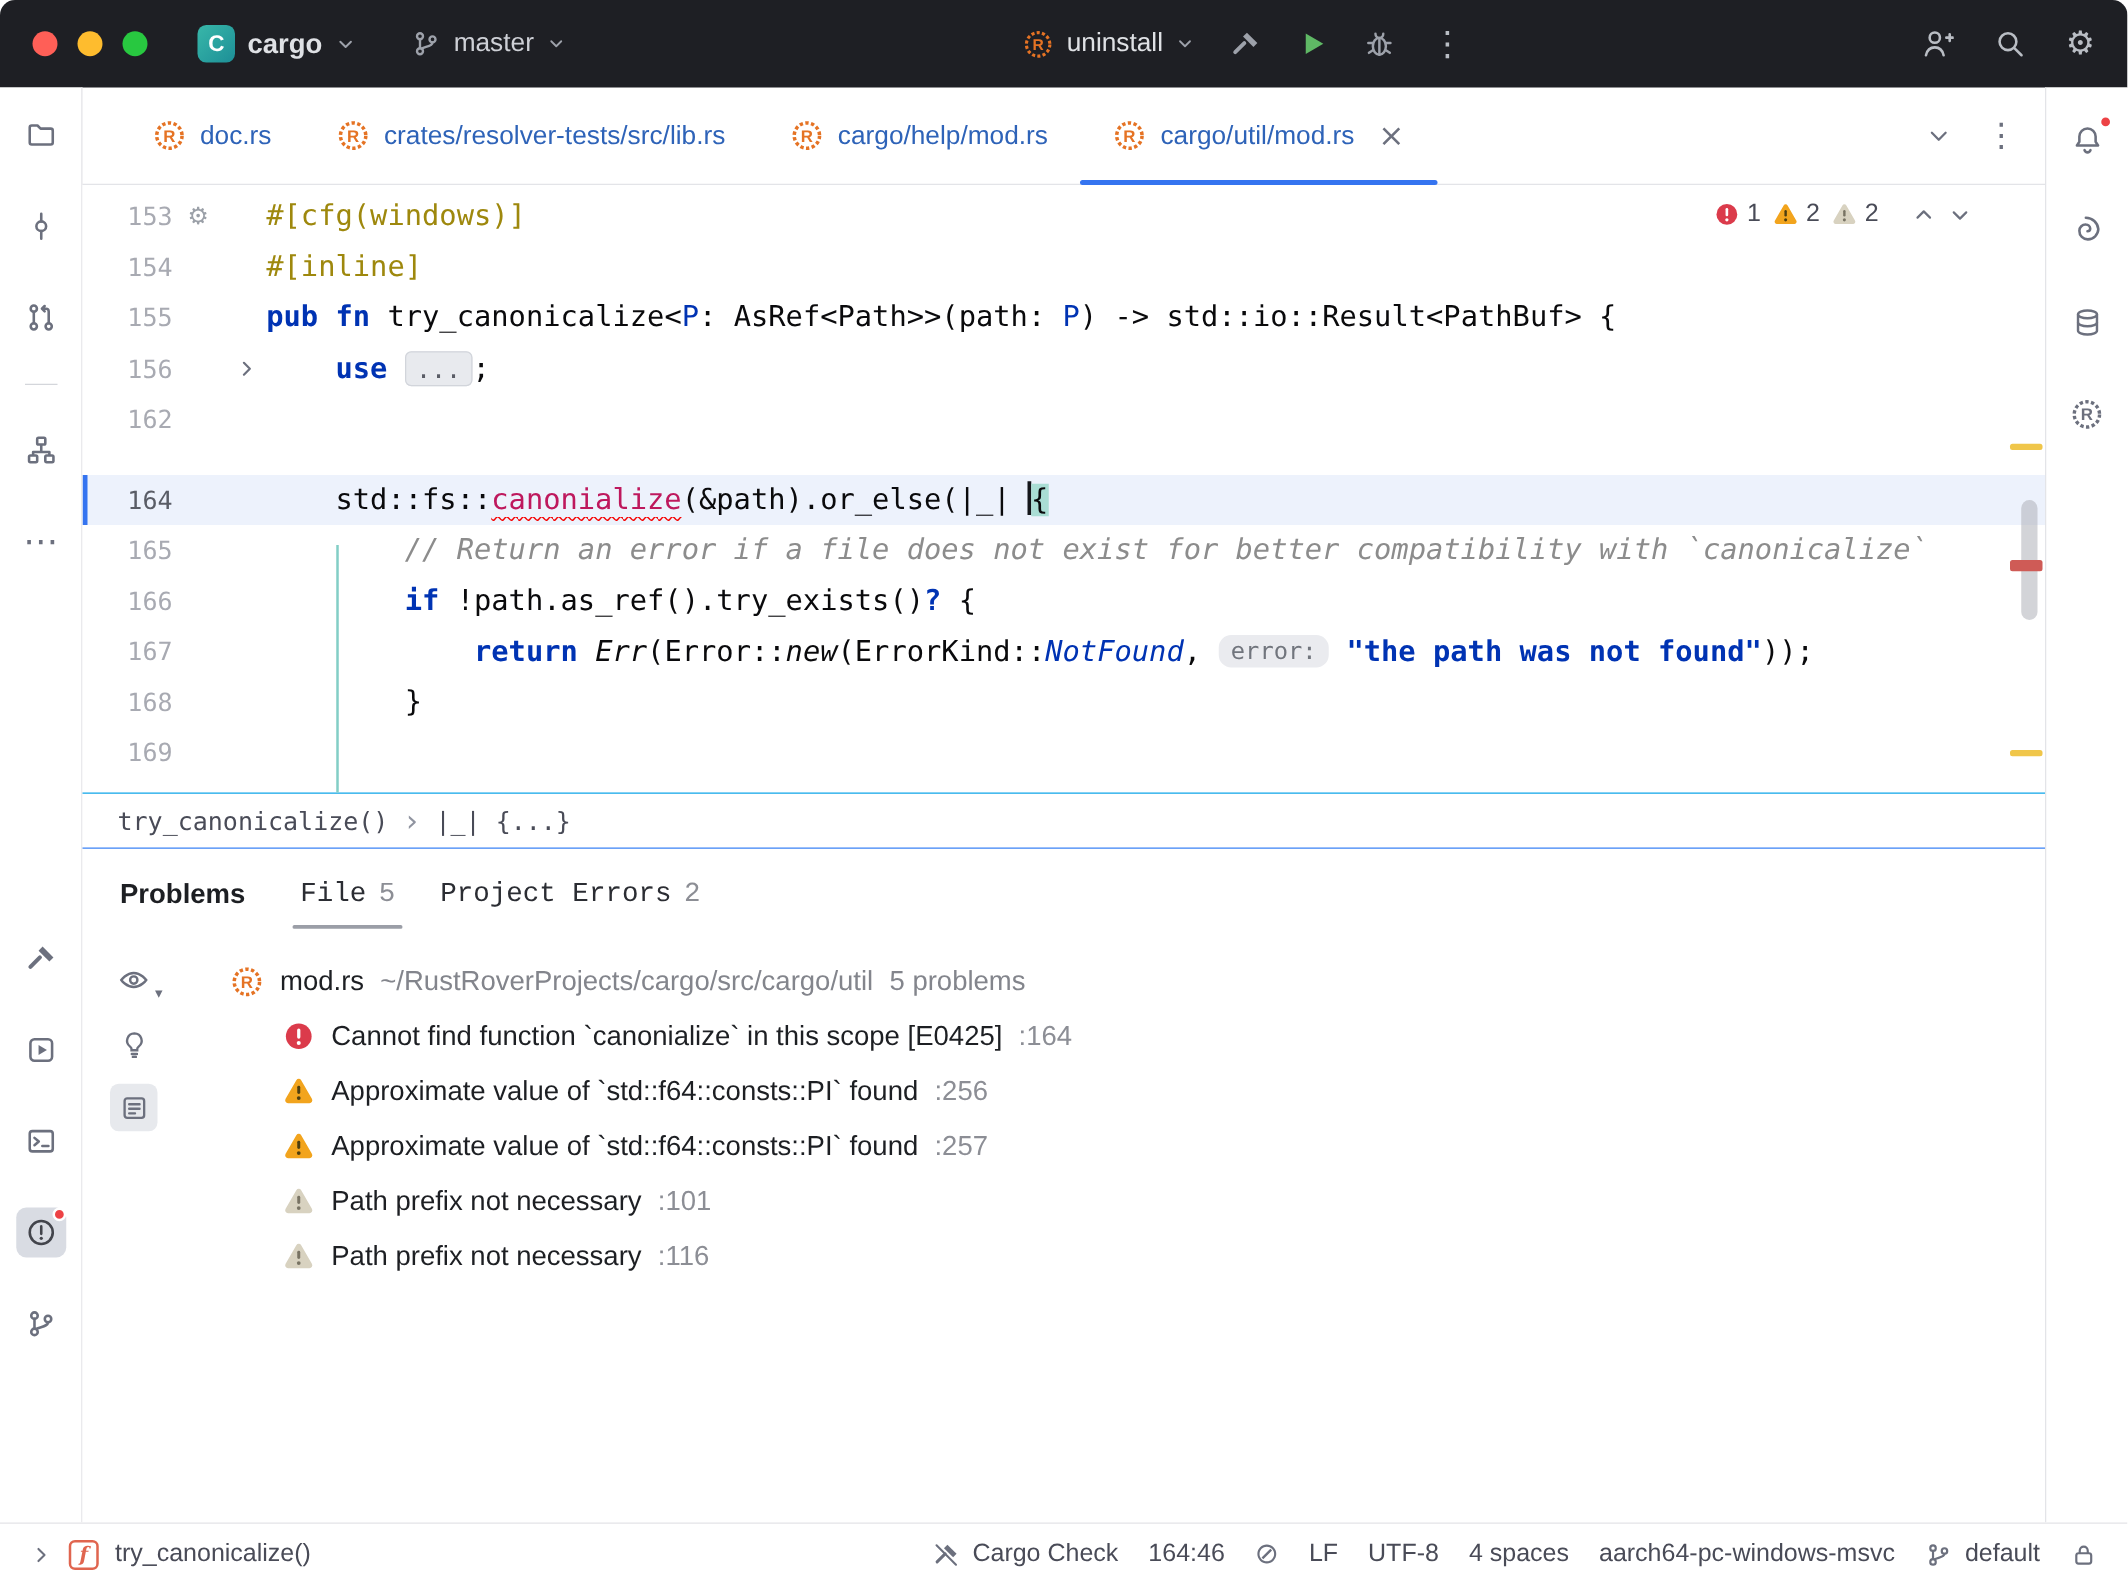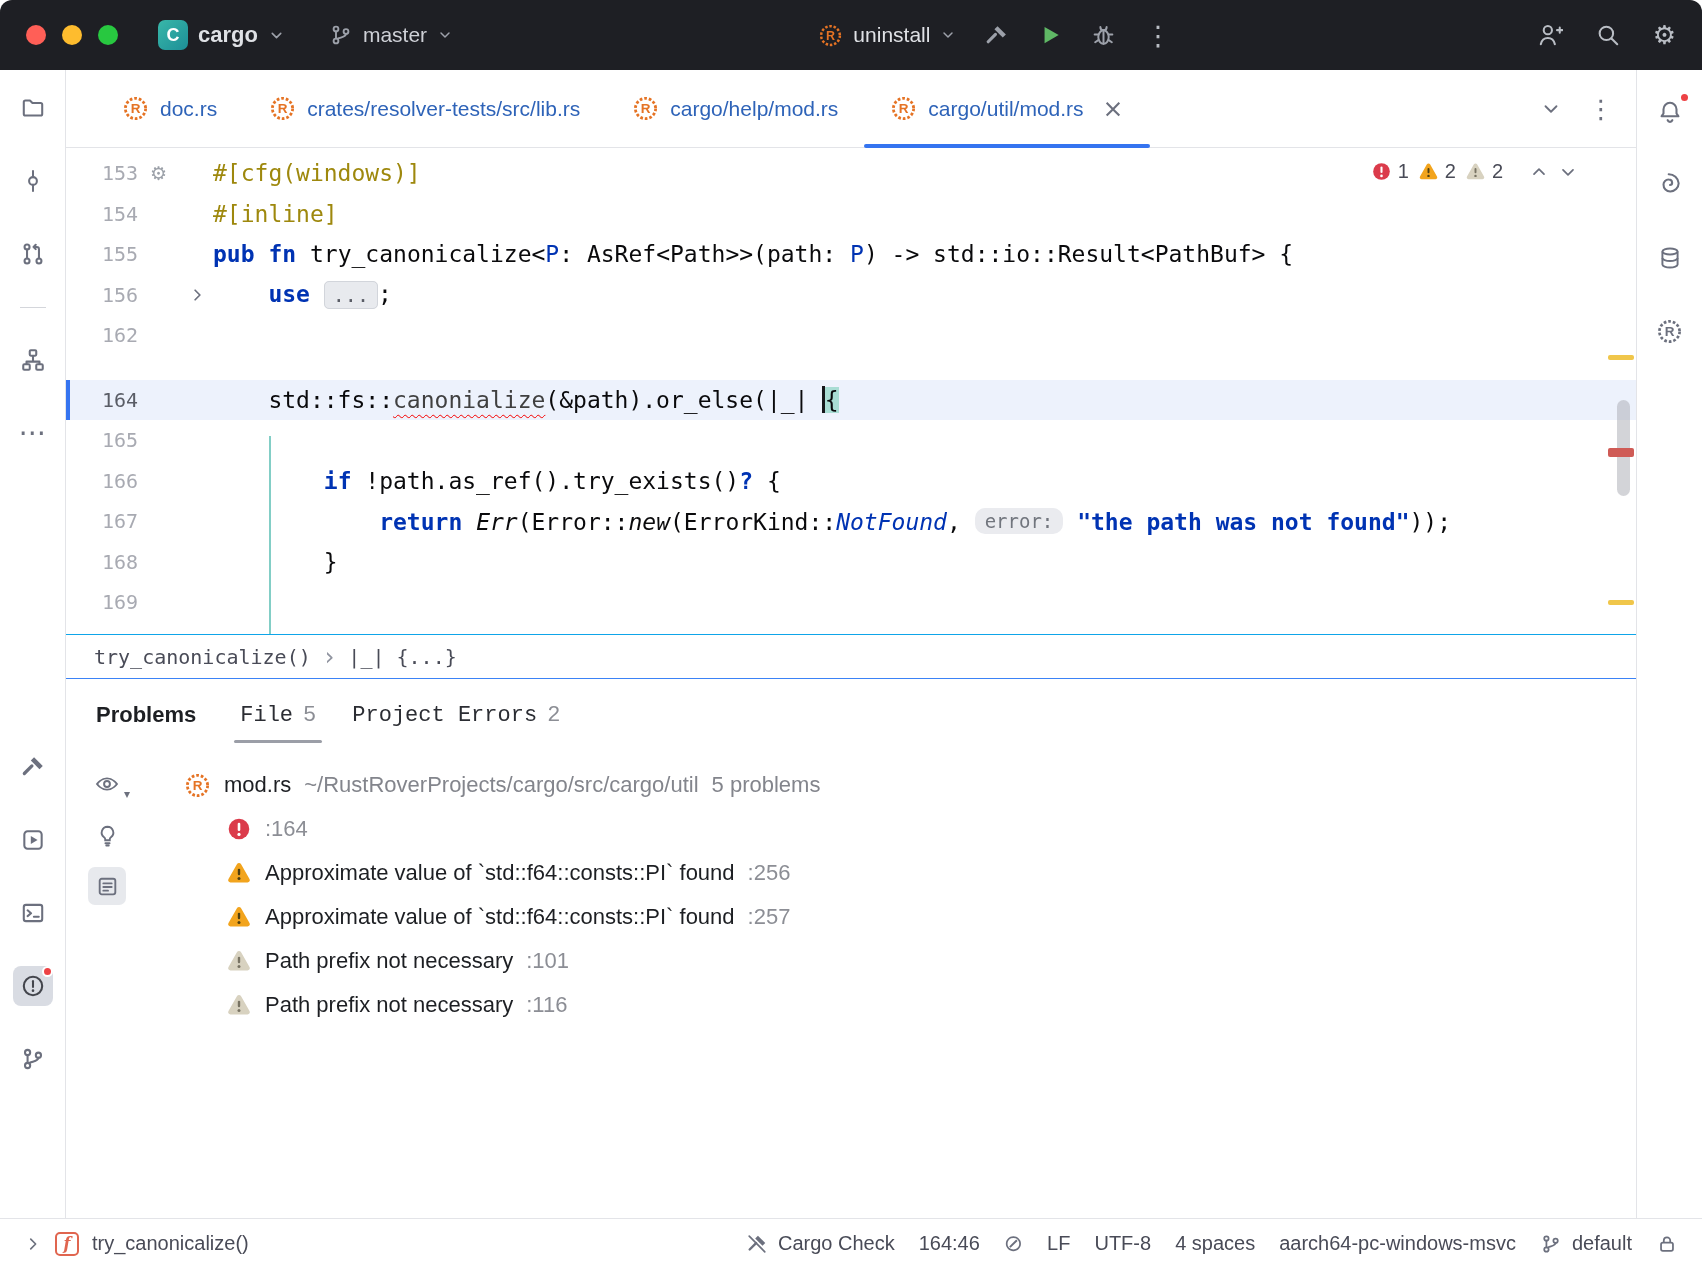--- a/index.html
+++ b/index.html
@@ -57,21 +57,21 @@
   .gear-g { position:absolute; left:12px; top:50%; transform:translateY(-50%); font-size:19px; color:#9ba0a8; font-family:"DejaVu Sans",sans-serif; }
   .fold-g { position:absolute; right:6px; top:50%; transform:translateY(-50%); display:flex; color:#6c707e; }
   .cline { flex:1; font:23px/40.5px "DejaVu Sans Mono",monospace; white-space:pre; color:#0a0a0c; position:relative; overflow:hidden; }
   .lbulb { position:absolute; left:16px; top:8px; display:flex; }
 
   .tk-pl {}
   .tk-kw { color:#0033b3; font-weight:600; }
   .tk-tp { color:#0033b3; }
   .tk-attr { color:#9e880d; }
   .tk-cmt { color:#8c8c8c; font-style:italic; }
-  .tk-err { color:#404040; text-decoration:underline wavy #f50000 1px; text-underline-offset:6px; }
+  .tk-err { color:#be185d; text-decoration:underline wavy #f50000 1px; text-underline-offset:6px; }
   .tk-it { font-style:italic; }
   .tk-itb { font-style:italic; color:#0033b3; }
   .tk-str { color:#0033b3; font-weight:600; }
   .tk-fold { background:#e8eaee; border:1px solid #d2d5db; border-radius:5px; padding:1px 8px; color:#5a5d66; font-size:20px; }
   .tk-inlay { background:#eaebef; border-radius:10px; padding:2px 10px; color:#71757d; font-size:19px; vertical-align:2px; }
   .tk-caret { display:inline-block; width:2.5px; height:27px; background:#15161a; vertical-align:-5px; }
   .tk-brace { background:#a9ddd4; }
 
   .iguide { position:absolute; left:203px; top:288px; height:202px; width:2px; background:#83cec6; }
 
@@ -383,21 +383,21 @@
                 <span class="lnum">164</span>
                 <span class="gslot"></span>
               </div>
               <div class="cline"><span class="tk-pl">    std::fs::</span><span class="tk-err">canonialize</span><span class="tk-pl">(&amp;path).or_else(|_| </span><span class="tk-caret"></span><span class="tk-brace">{</span></div>
             </div>
             <div class="crow">
               <div class="gutter">
                 <span class="lnum">165</span>
                 <span class="gslot"></span>
               </div>
-              <div class="cline"><span class="tk-pl">        </span></div>
+              <div class="cline"><span class="tk-pl">        </span><span class="tk-cmt">// Return an error if a file does not exist for better compatibility with `canonicalize`</span></div>
             </div>
             <div class="crow">
               <div class="gutter">
                 <span class="lnum">166</span>
                 <span class="gslot"></span>
               </div>
               <div class="cline"><span class="tk-pl">        </span><span class="tk-kw">if</span><span class="tk-pl"> !path.as_ref().try_exists()</span><span class="tk-kw">?</span><span class="tk-pl"> {</span></div>
             </div>
             <div class="crow">
               <div class="gutter">
@@ -521,20 +521,21 @@
             </div>
             <div id="problem-items">
                 <div class="prow item">
                   <span>
                     <svg width="26" height="26" viewBox="0 0 24 24">
                       <circle cx="12" cy="12" r="9.5" fill="#db3b4b"></circle>
                       <rect x="10.8" y="6.2" width="2.4" height="7.6" rx="1.2" fill="#fff"></rect>
                       <circle cx="12" cy="17" r="1.5" fill="#fff"></circle>
                     </svg>
                   </span>
+                  <span>Cannot find function `canonialize` in this scope [E0425]</span>
                   <span class="pline">:164</span>
                 </div>
                 <div class="prow item">
                   <span>
                     <svg width="26" height="26" viewBox="0 0 24 24">
                       <path d="M10.2 3.8L2.3 17.6a2.1 2.1 0 0 0 1.8 3.2h15.8a2.1 2.1 0 0 0 1.8-3.2L13.8 3.8a2.1 2.1 0 0 0-3.6 0z" fill="#f2a41d"></path>
                       <rect x="10.9" y="8" width="2.2" height="6" rx="1.1" fill="#4d3e10"></rect>
                       <circle cx="12" cy="17" r="1.4" fill="#4d3e10"></circle>
                     </svg>
                   </span>

